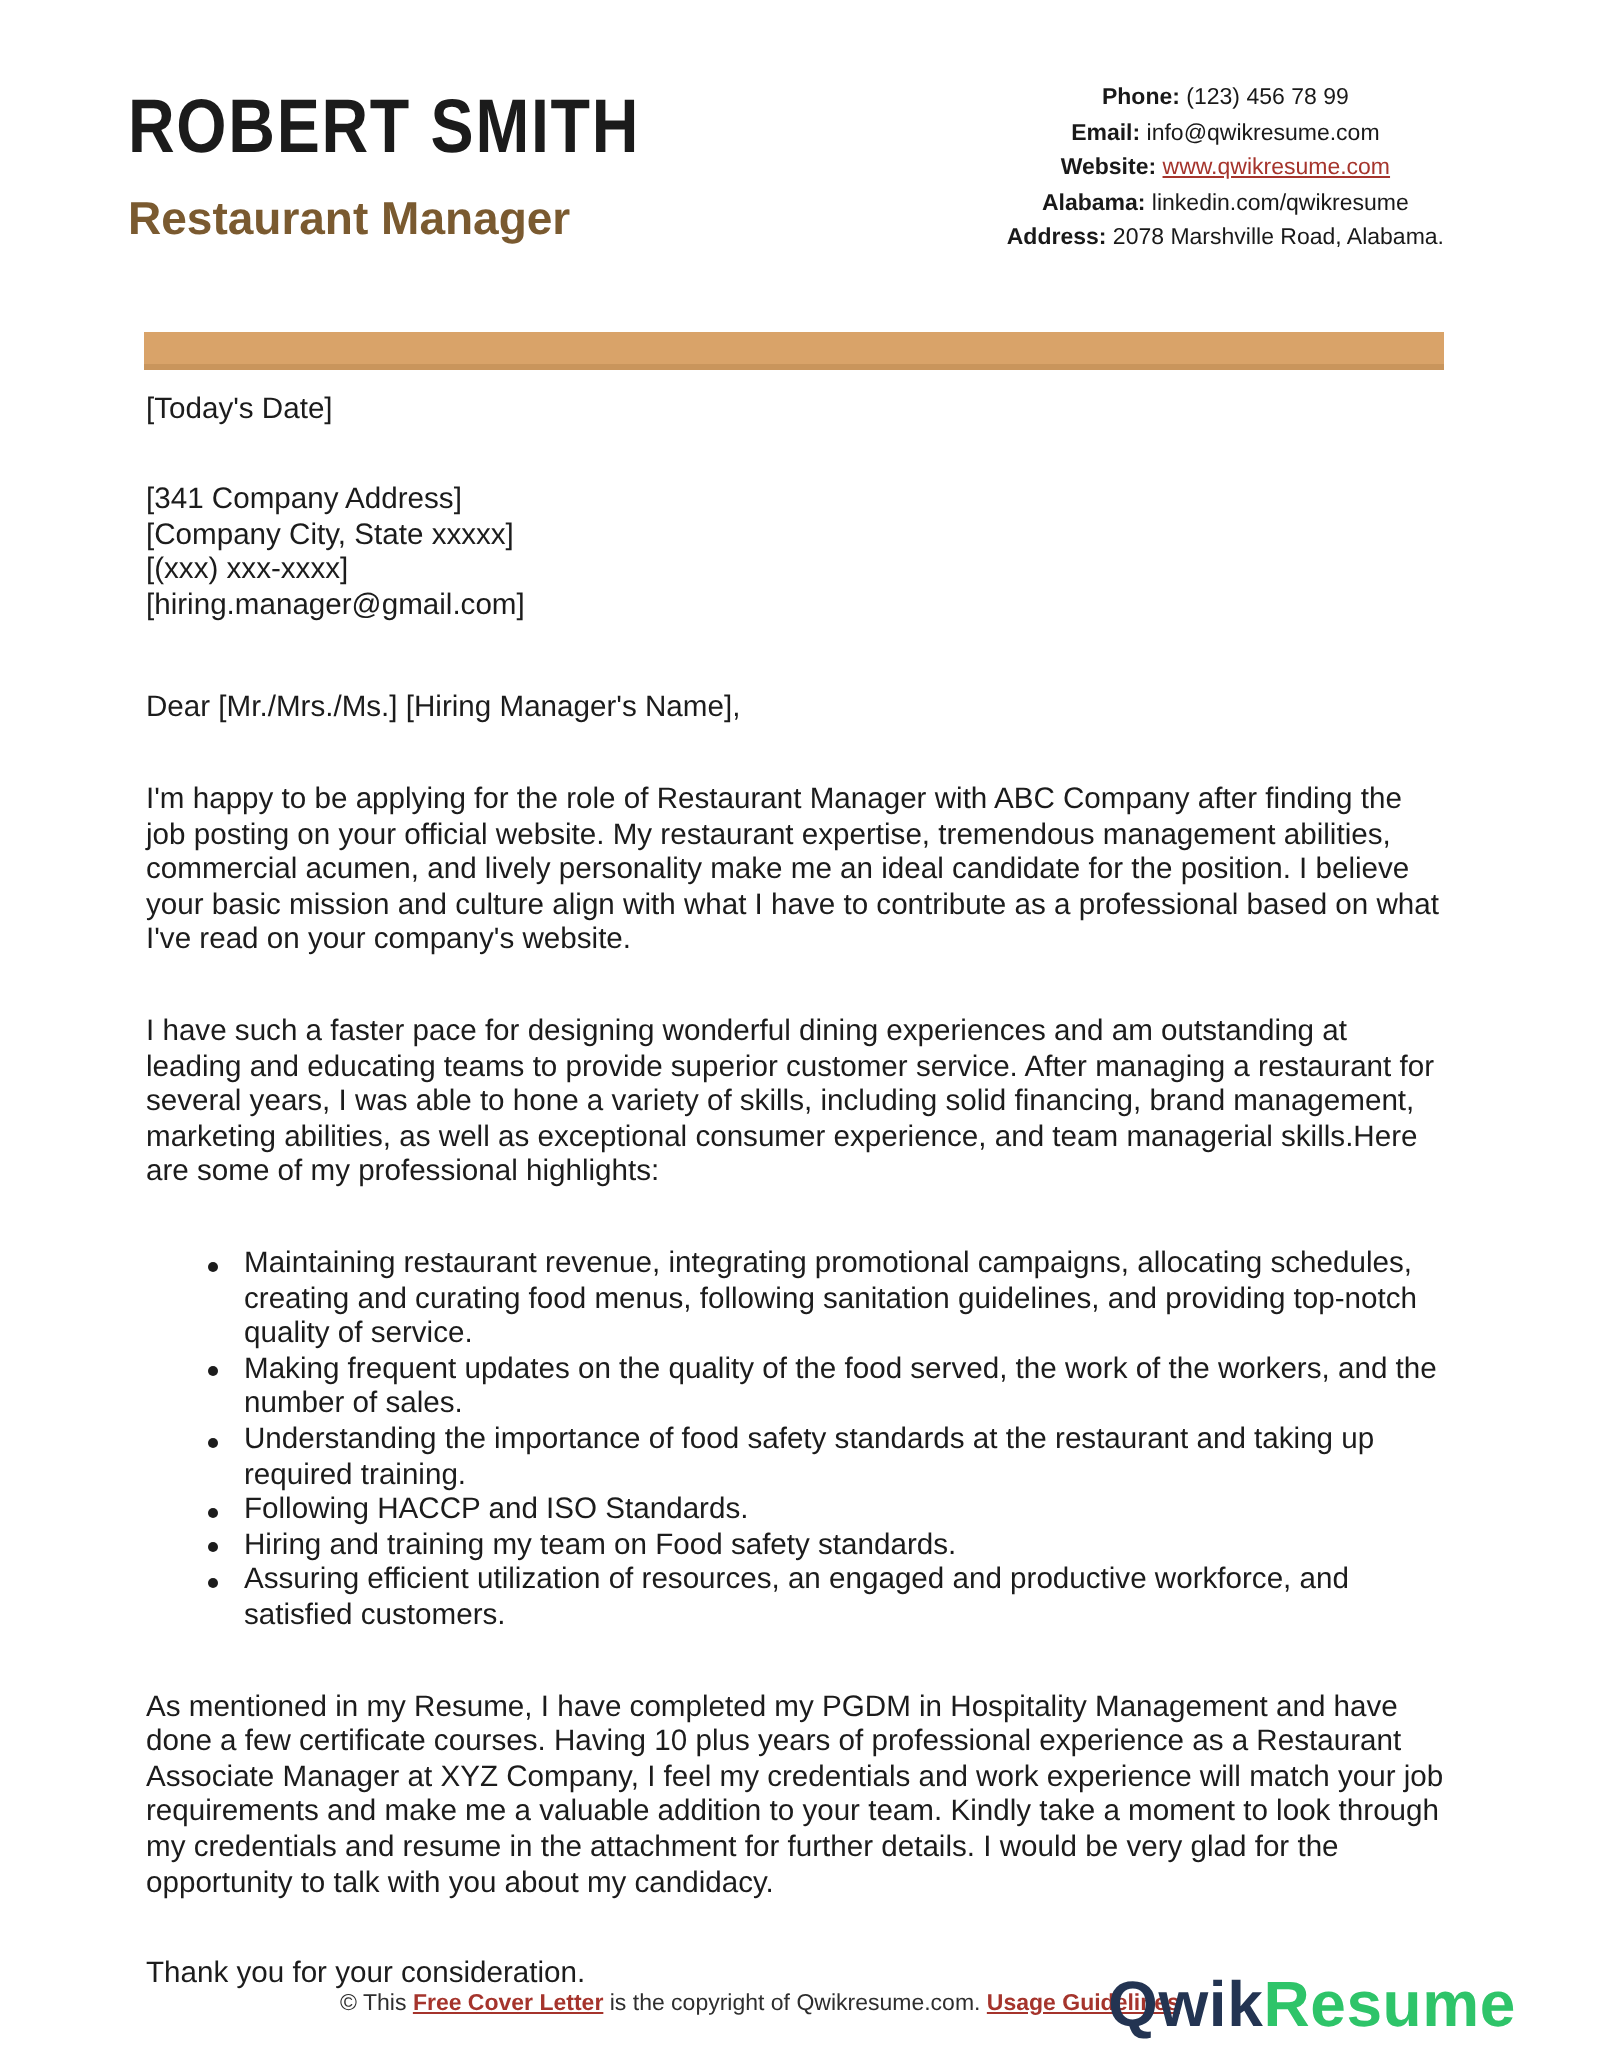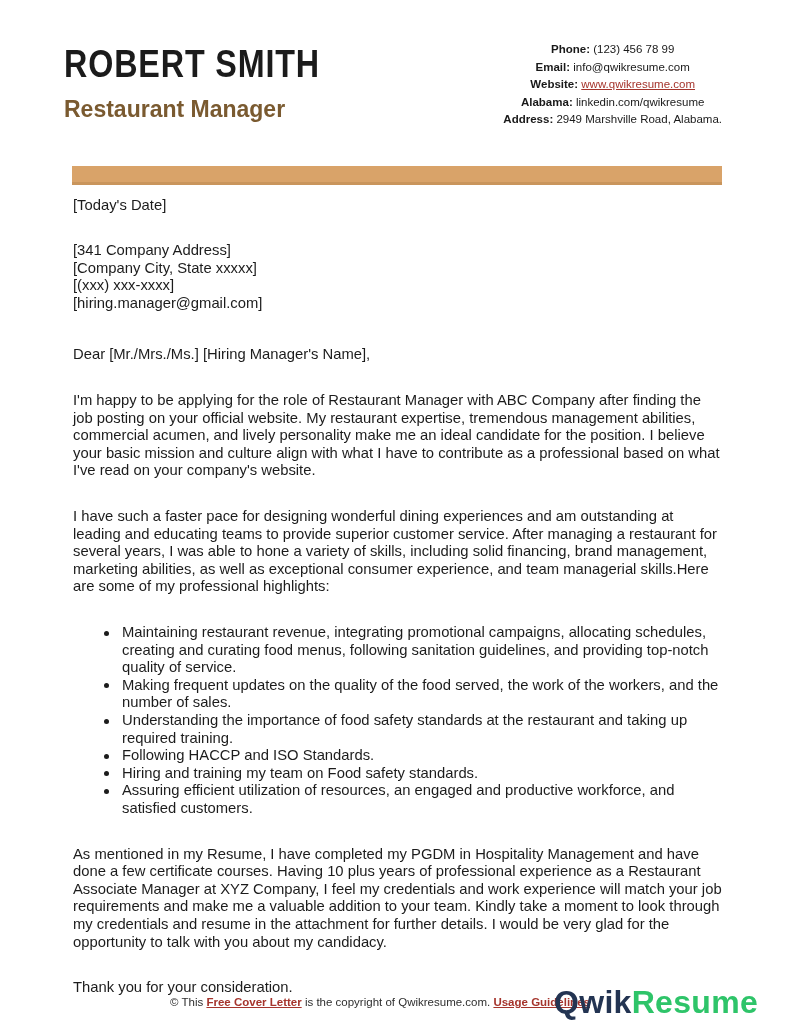--- a/index.html
+++ b/index.html
@@ -140,21 +140,21 @@
     <div>
       <span class="lbl">Email</span><span>info@qwikresume.com</span>
     </div>
     <div>
       <span class="lbl">Website</span><span class="link-red">www.qwikresume.com</span>
     </div>
     <div>
       <span class="lbl">Alabama</span><span>linkedin.com/qwikresume</span>
     </div>
     <div>
-      <span class="lbl">Address</span><span>2949 Marshville Road, Alabama.</span>
+      <span class="lbl">Address</span><span>2078 Marshville Road, Alabama.</span>
     </div>
   </div>
 </div>
 
 <div class="bar"></div>
 
 <div class="content">
   <p class="date-line">[Today's Date]</p>
 
   <div class="addr-block">

